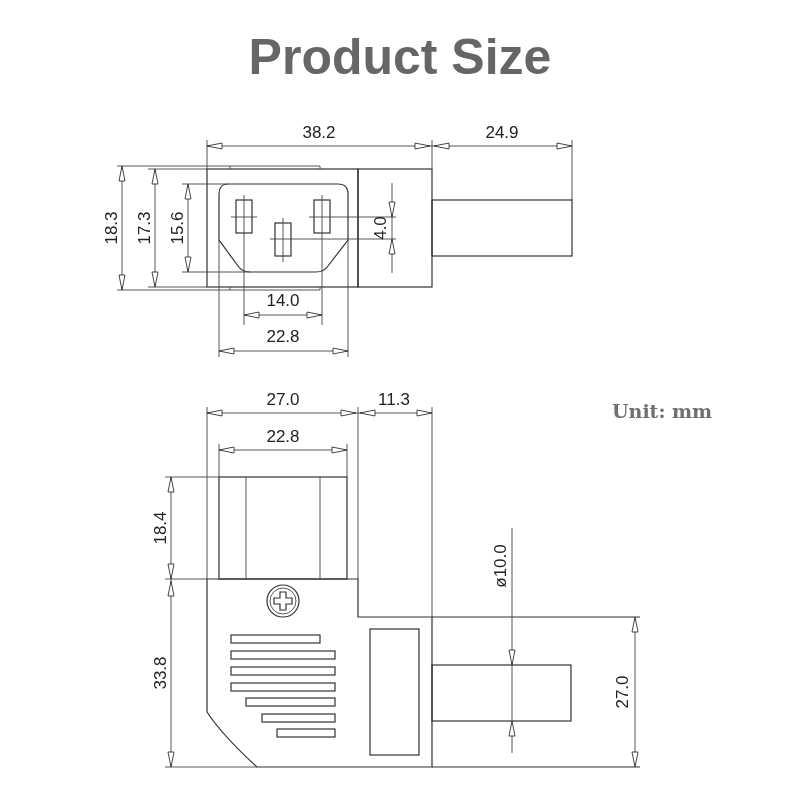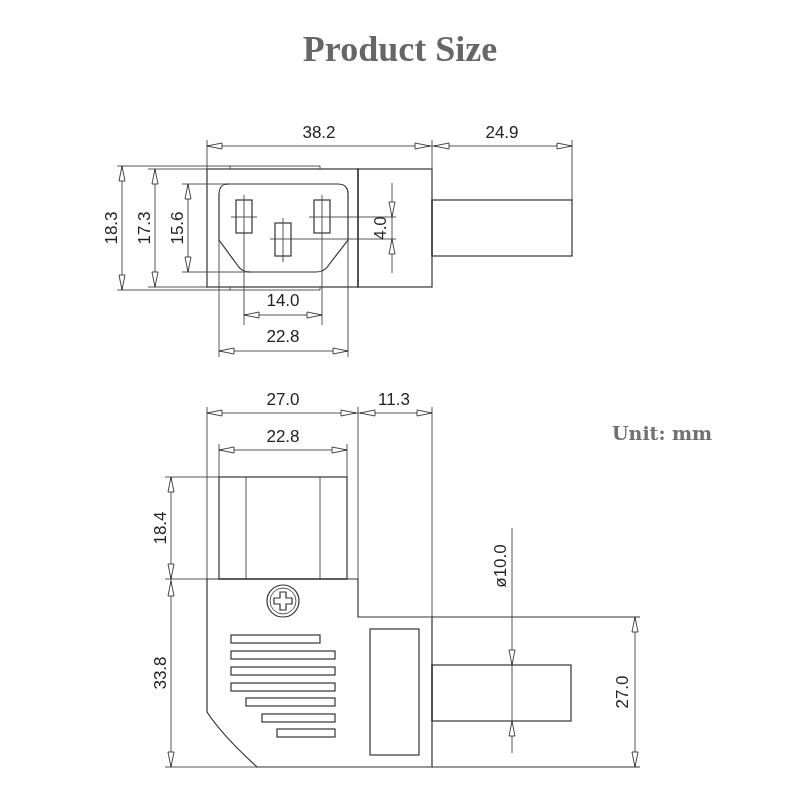--- a/index.html
+++ b/index.html
@@ -1,23 +1,23 @@
 <!DOCTYPE html>
 <html><head>
   <meta charset="utf-8">
   <style>
     html, body { margin: 0; padding: 0; background: #ffffff; }
     body { width: 800px; height: 800px; position: relative; overflow: hidden; }
     .title {
       position: absolute; left: 0; top: 28px; width: 800px; text-align: center;
-      font-family: Liberation Serif, serif; font-weight: bold;
-      font-size: 36px; color: #666666; letter-spacing: 0px;
+      font-family: Liberation Sans, sans-serif; font-weight: bold;
+      font-size: 50px; color: #666666; letter-spacing: 0px;
     }
     .unit {
-      position: absolute; left: 612px; top: 422px;
+      position: absolute; left: 612px; top: 400px;
       font-family: "DejaVu Serif", "Liberation Serif", serif; font-weight: bold;
       font-size: 19px; color: #707070;
     }
     svg.drawing { position: absolute; left: 0; top: 0; }
     svg text { font-family: "Liberation Sans", "DejaVu Sans", sans-serif; font-size: 17px; fill: #222; }
     .ln { stroke: #333; stroke-width: 1.2; fill: none; }
     .thin { stroke: #444; stroke-width: 0.9; fill: none; }
     .arr { fill: #fff; stroke: #333; stroke-width: 0.9; }
   </style>
 </head>

